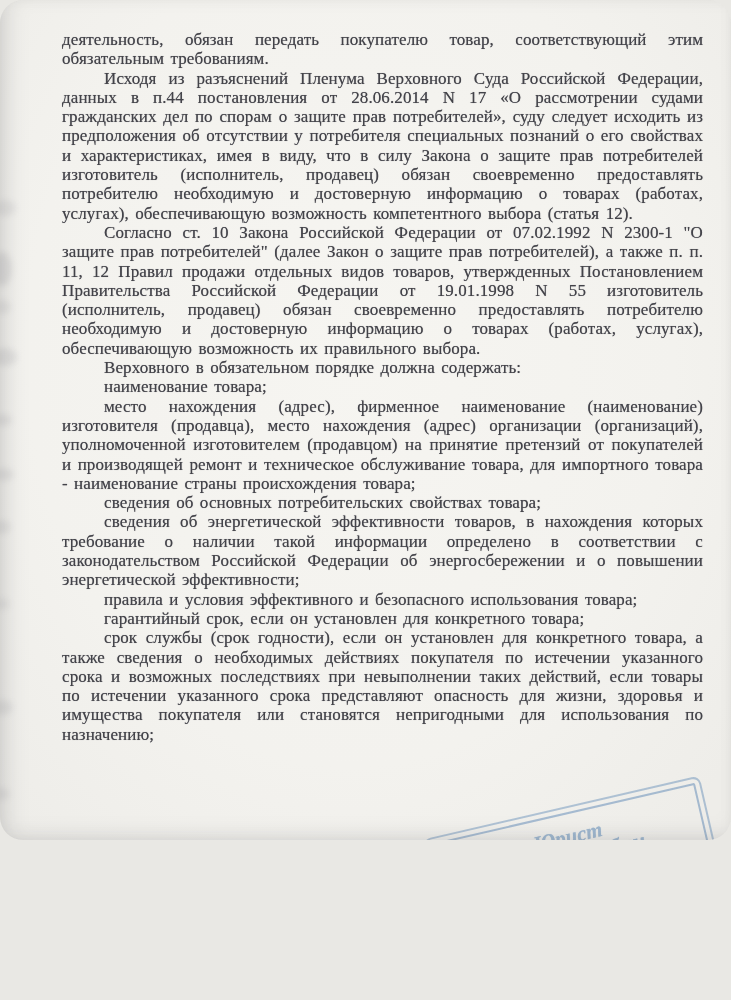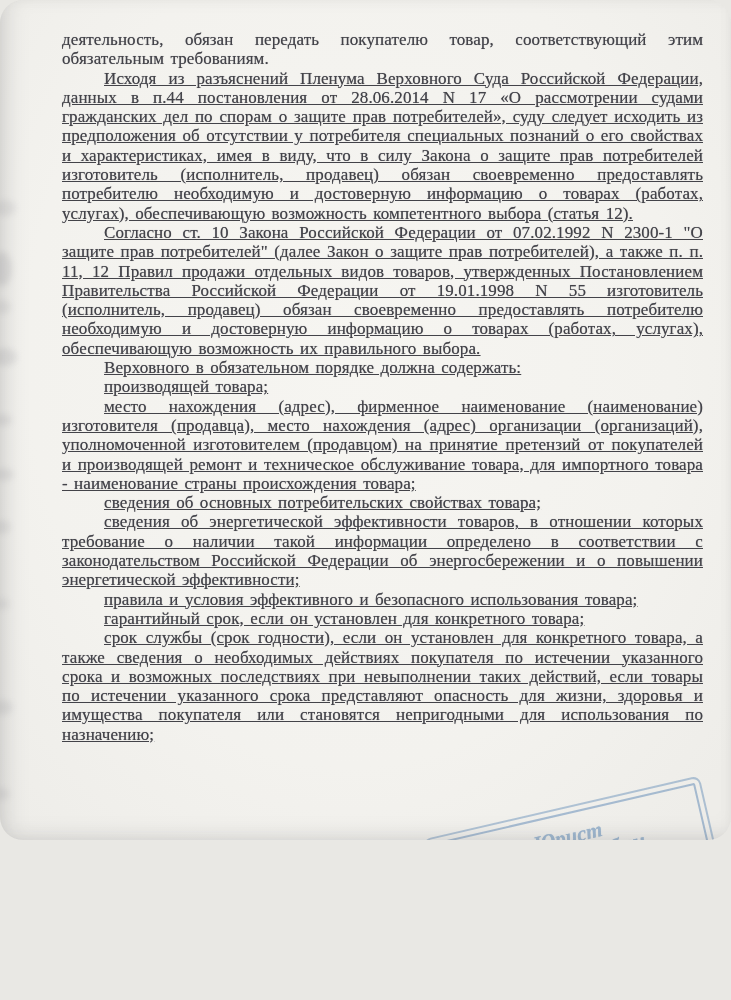--- a/index.html
+++ b/index.html
@@ -31,21 +31,21 @@
     position: absolute;
     left: 62px; top: 30px; width: 641px;
     font-size: 17px; line-height: 19.3px;
     color: #434349;
     text-align: justify;
     word-spacing: 2px;
     letter-spacing: 0.1px;
     text-shadow: 0 0 0.7px rgba(62,62,72,0.65);
   }
   .text-block p { margin: 0; }
-  .text-block p.indent { text-indent: 42px; text-decoration: underline; }
+  .text-block p.indent { text-indent: 42px; }
   .page-number {
     position: absolute;
     left: 62px; top: 944px; width: 641px;
     text-align: center;
     font-size: 14px; color: #5d5d63;
     text-shadow: 0 0 0.6px rgba(90,90,96,0.5);
   }
   
   .stamp {
     position: absolute;
@@ -98,24 +98,24 @@
 </head>
 <body>
 
 <div class="page">
 
   <div class="text-block">
     <p class="para">деятельность, обязан передать покупателю товар, соответствующий этим обязательным требованиям.</p>
     <p class="para indent">Исходя из разъяснений Пленума Верховного Суда Российской Федерации, данных в п.44 постановления от 28.06.2014 N 17 «О рассмотрении судами гражданских дел по спорам о защите прав потребителей», суду следует исходить из предположения об отсутствии у потребителя специальных познаний о его свойствах и характеристиках, имея в виду, что в силу Закона о защите прав потребителей изготовитель (исполнитель, продавец) обязан своевременно предоставлять потребителю необходимую и достоверную информацию о товарах (работах, услугах), обеспечивающую возможность компетентного выбора (статья 12).</p>
     <p class="para indent">Согласно ст. 10 Закона Российской Федерации от 07.02.1992 N 2300-1 "О защите прав потребителей" (далее Закон о защите прав потребителей), а также п. п. 11, 12 Правил продажи отдельных видов товаров, утвержденных Постановлением Правительства Российской Федерации от 19.01.1998 N 55 изготовитель (исполнитель, продавец) обязан своевременно предоставлять потребителю необходимую и достоверную информацию о товарах (работах, услугах), обеспечивающую возможность их правильного выбора.</p>
     <p class="para indent">Верховного в обязательном порядке должна содержать:</p>
-    <p class="para indent">производящей товара;</p>
+    <p class="para indent">наименование товара;</p>
     <p class="para indent">место нахождения (адрес), фирменное наименование (наименование) изготовителя (продавца), место нахождения (адрес) организации (организаций), уполномоченной изготовителем (продавцом) на принятие претензий от покупателей и производящей ремонт и техническое обслуживание товара, для импортного товара - наименование страны происхождения товара;</p>
     <p class="para indent">сведения об основных потребительских свойствах товара;</p>
-    <p class="para indent">сведения об энергетической эффективности товаров, в отношении которых требование о наличии такой информации определено в соответствии с законодательством Российской Федерации об энергосбережении и о повышении энергетической эффективности;</p>
+    <p class="para indent">сведения об энергетической эффективности товаров, в нахождения которых требование о наличии такой информации определено в соответствии с законодательством Российской Федерации об энергосбережении и о повышении энергетической эффективности;</p>
     <p class="para indent">правила и условия эффективного и безопасного использования товара;</p>
     <p class="para indent">гарантийный срок, если он установлен для конкретного товара;</p>
     <p class="para indent">срок службы (срок годности), если он установлен для конкретного товара, а также сведения о необходимых действиях покупателя по истечении указанного срока и возможных последствиях при невыполнении таких действий, если товары по истечении указанного срока представляют опасность для жизни, здоровья и имущества покупателя или становятся непригодными для использования по назначению;</p>
   </div>
 
   <div class="page-number">5</div>
 
   <div class="stamp">
     <div class="s1">Юрист</div>
     <div class="s2">Михаил Бабин</div>

